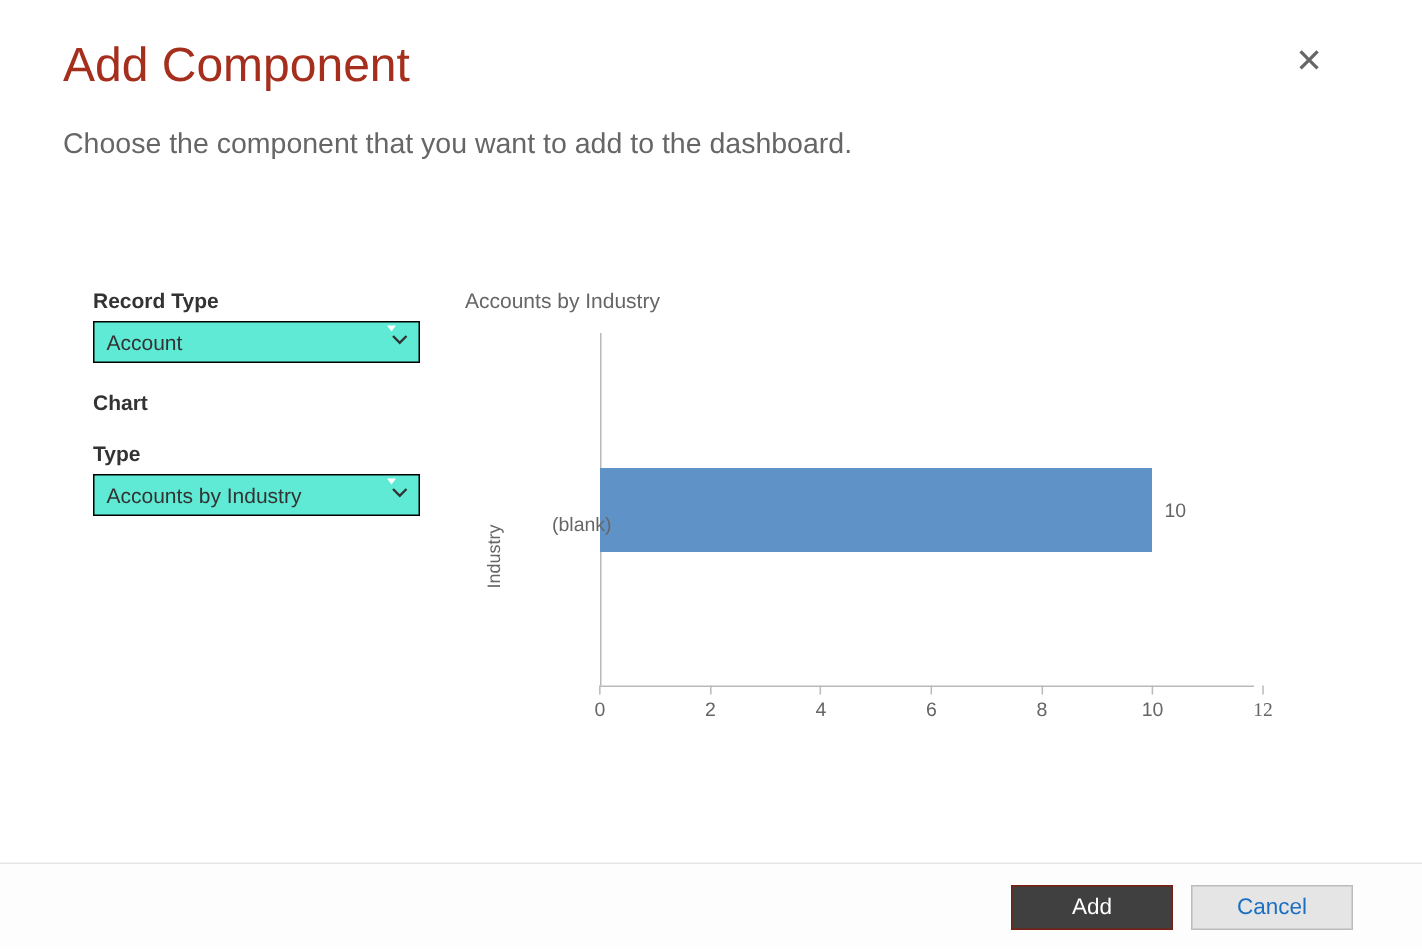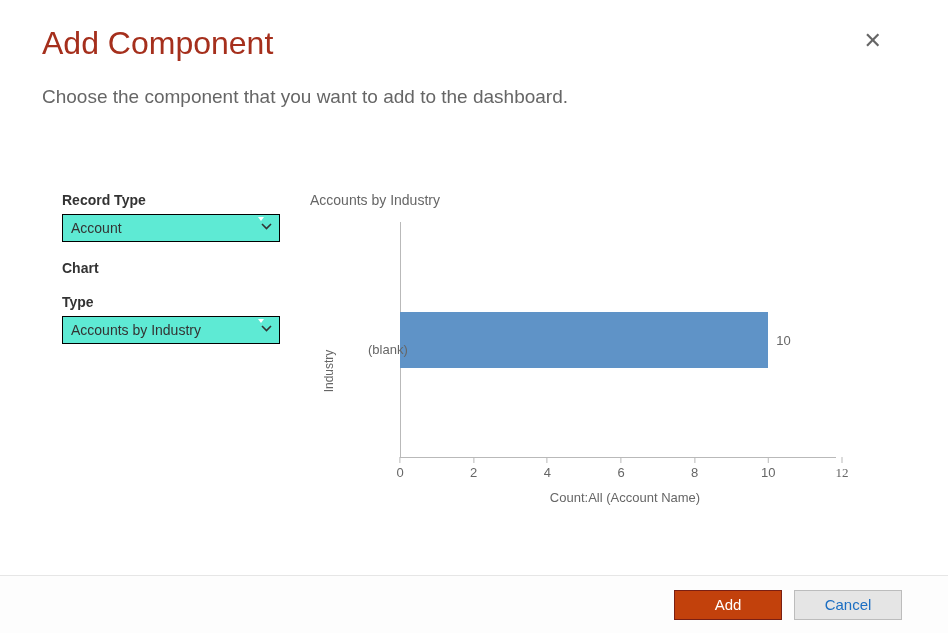--- a/index.html
+++ b/index.html
@@ -205,21 +205,21 @@
       height: 30px;
       min-width: 108px;
       font-size: 15px;
       display: flex;
       align-items: center;
       justify-content: center;
       cursor: pointer;
       padding: 0 18px;
     }
     .btn-primary {
-      background: #c2410c;
+      background: #404040;
       color: #fff;
       border: 1px solid #7a1f13;
     }
     .btn-secondary {
       background: #e5e5e5;
       color: #1b6ec2;
       border: 1px solid #bcbcbc;
     }
   </style>
 </head>
@@ -305,21 +305,20 @@
               </div>
               <div class="x-tick" style="left: 442px; font-family: Liberation Serif, serif;">
                 <div class="x-tick-mark"></div>
                 <div class="x-tick-label">12</div>
               </div>
             </div>
         </div>
         <div id="y-cat-labels">
             <div class="y-tick-label" style="left: 64px; top: 116px; margin-top: 10px;">(blank)</div>
           </div>
-        <div class="x-axis-label">Count:All (Account Name)</div>
       </div>
     </div>
   </div>
 </div>
 
 <div class="footer">
   <div class="btn btn-primary">
     <span>Add</span>
   </div>
   <div class="btn btn-secondary">

